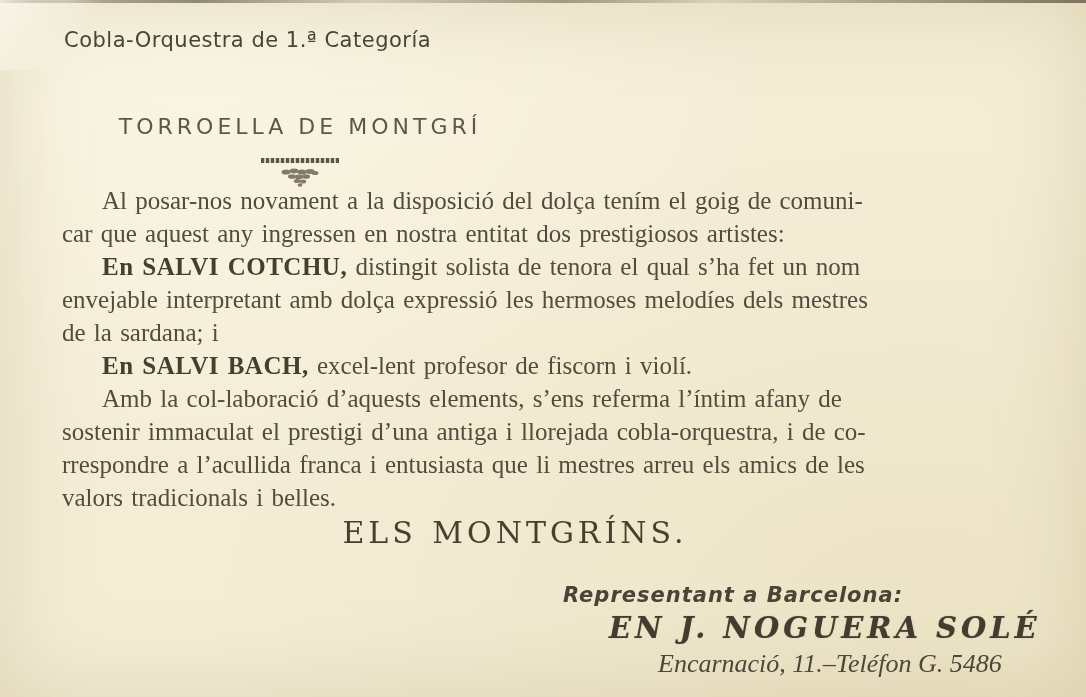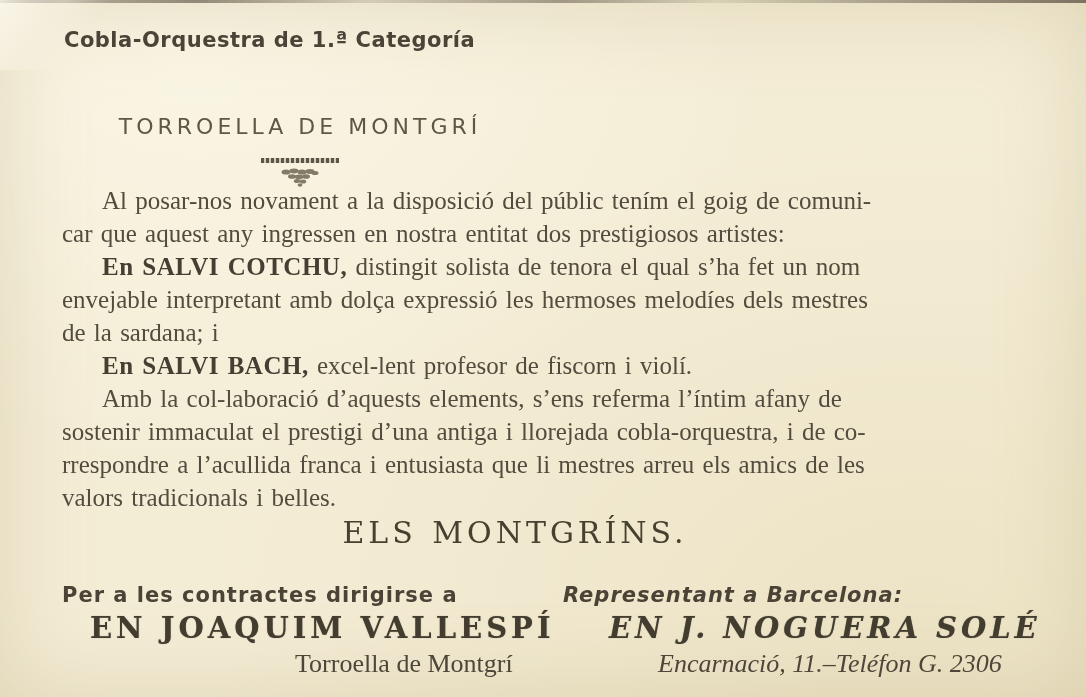--- a/index.html
+++ b/index.html
@@ -24,21 +24,21 @@
       rgba(70,58,45,0.40) 82%, rgba(70,58,45,0.65) 100%);
   }
   .scan-corner {
     position: absolute; top: 0; left: 0; width: 150px; height: 70px;
     background: linear-gradient(125deg, rgba(252,248,236,0.9) 0%, rgba(252,248,236,0) 55%);
   }
   
   .hdr-category {
     position: absolute; left: 64px; top: 28px;
     font-family: "DejaVu Sans", sans-serif;
-    font-weight: bold; font-size: 21px; letter-spacing: 0.5px;
+    font-weight: normal; font-size: 21px; letter-spacing: 0.5px;
     color: #4a4337;
     text-align: right;
   }
   .hdr-name {
     position: absolute; left: 0; top: 70px; width: 600px; text-align: center;
     font-family: "DejaVu Serif", serif;
     font-weight: bold; font-size: 29px; letter-spacing: 8px;
     color: #3f392f; text-shadow: 0 0 1px rgba(63,57,47,0.5);
   }
   .hdr-city {
@@ -119,37 +119,32 @@
         <ellipse cx="29" cy="8.5" rx="4.0" ry="2.3"></ellipse>
         <ellipse cx="20" cy="13" rx="3.2" ry="2.0"></ellipse>
         <ellipse cx="26" cy="13.5" rx="3.2" ry="2.0"></ellipse>
         <ellipse cx="23" cy="17" rx="2.4" ry="1.8"></ellipse>
       </g>
     </svg>
   </div>
 
 
   <div class="letter-body">
-    <p>Al posar-nos novament a la disposició del públic tením el goig de comuni-
+    <p>Al posar-nos novament a la disposició del dolça tením el goig de comuni-
 car que aquest any ingressen en nostra entitat dos prestigiosos artistes:</p>
     <p><span class="stamp-name">En SALVI COTCHU,</span><span> distingit solista de tenora el qual s’ha fet un nom
 envejable interpretant amb dolça expressió les hermoses melodíes dels mestres
 de la sardana; i</span></p>
     <p><span class="stamp-name">En SALVI BACH,</span><span> excel-lent profesor de fiscorn i violí.</span></p>
     <p>Amb la col-laboració d’aquests elements, s’ens referma l’íntim afany de
 sostenir immaculat el prestigi d’una antiga i llorejada cobla-orquestra, i de co-
 rrespondre a l’acullida franca i entusiasta que li mestres arreu els amics de les
 valors tradicionals i belles.</p>
     <div class="signature">ELS MONTGRÍNS.</div>
   </div>
 
-  <div class="footer-col left">
-    <div class="footer-intro">Per a les contractes dirigirse a</div>
-    <div class="footer-name">EN JOAQUIM VALLESPÍ</div>
-    <div class="footer-address">Torroella de Montgrí</div>
-  </div>
 
   <div class="footer-col right">
     <div class="footer-intro">Representant a Barcelona:</div>
     <div class="footer-name">EN J. NOGUERA SOLÉ</div>
-    <div class="footer-address">Encarnació, 11.–Teléfon G. 2306</div>
+    <div class="footer-address">Encarnació, 11.–Teléfon G. 5486</div>
   </div>
 </div>
 
 </body></html>

